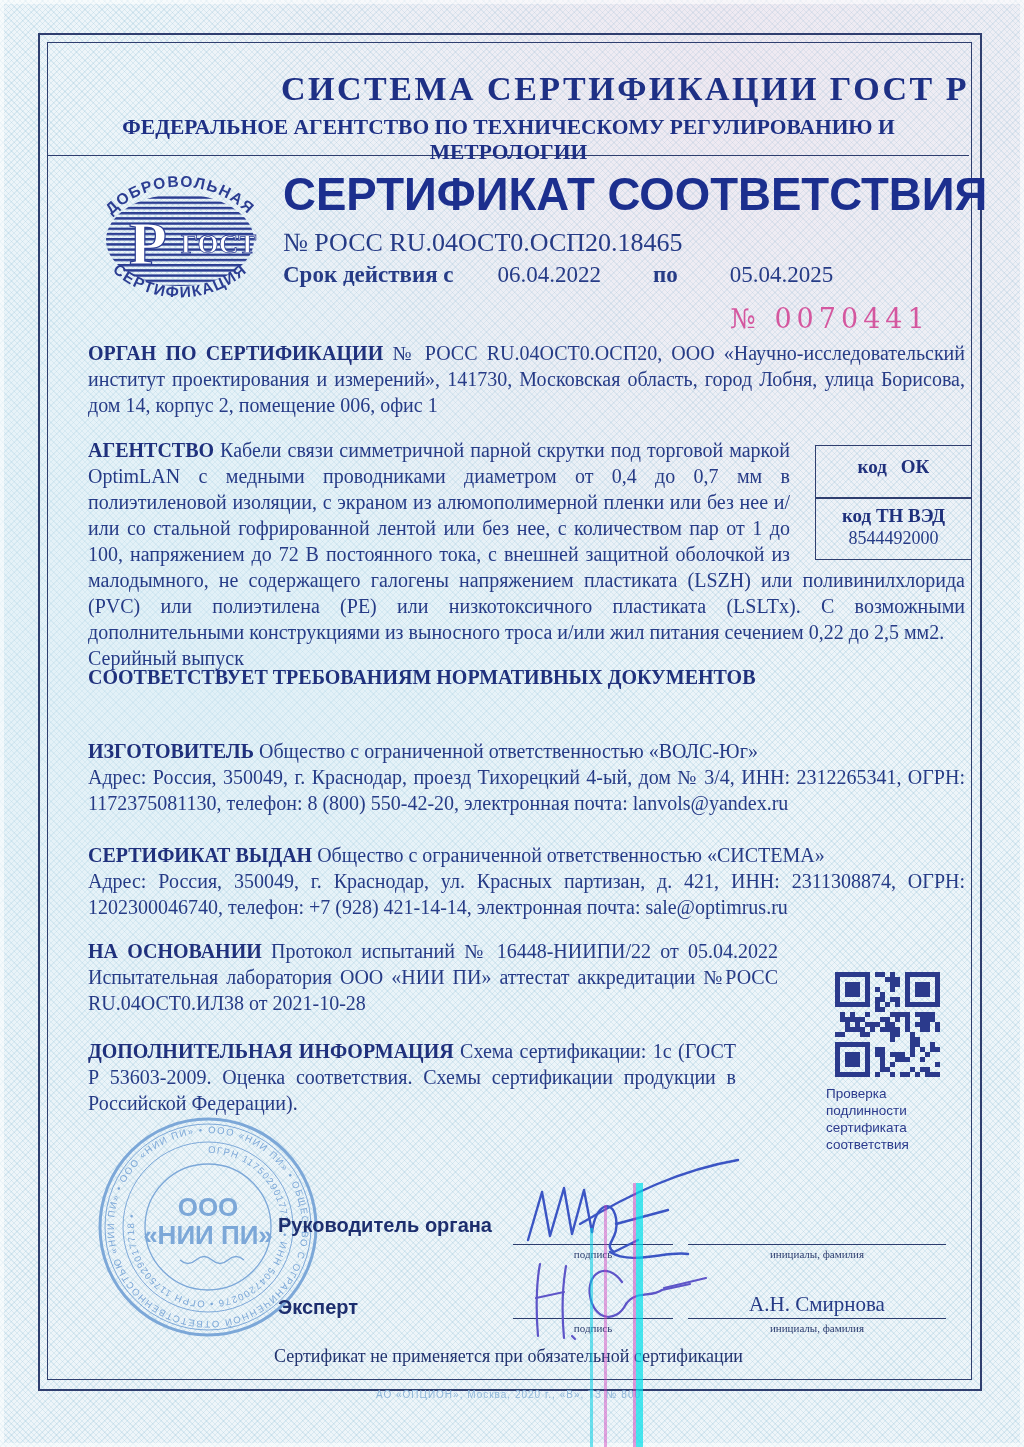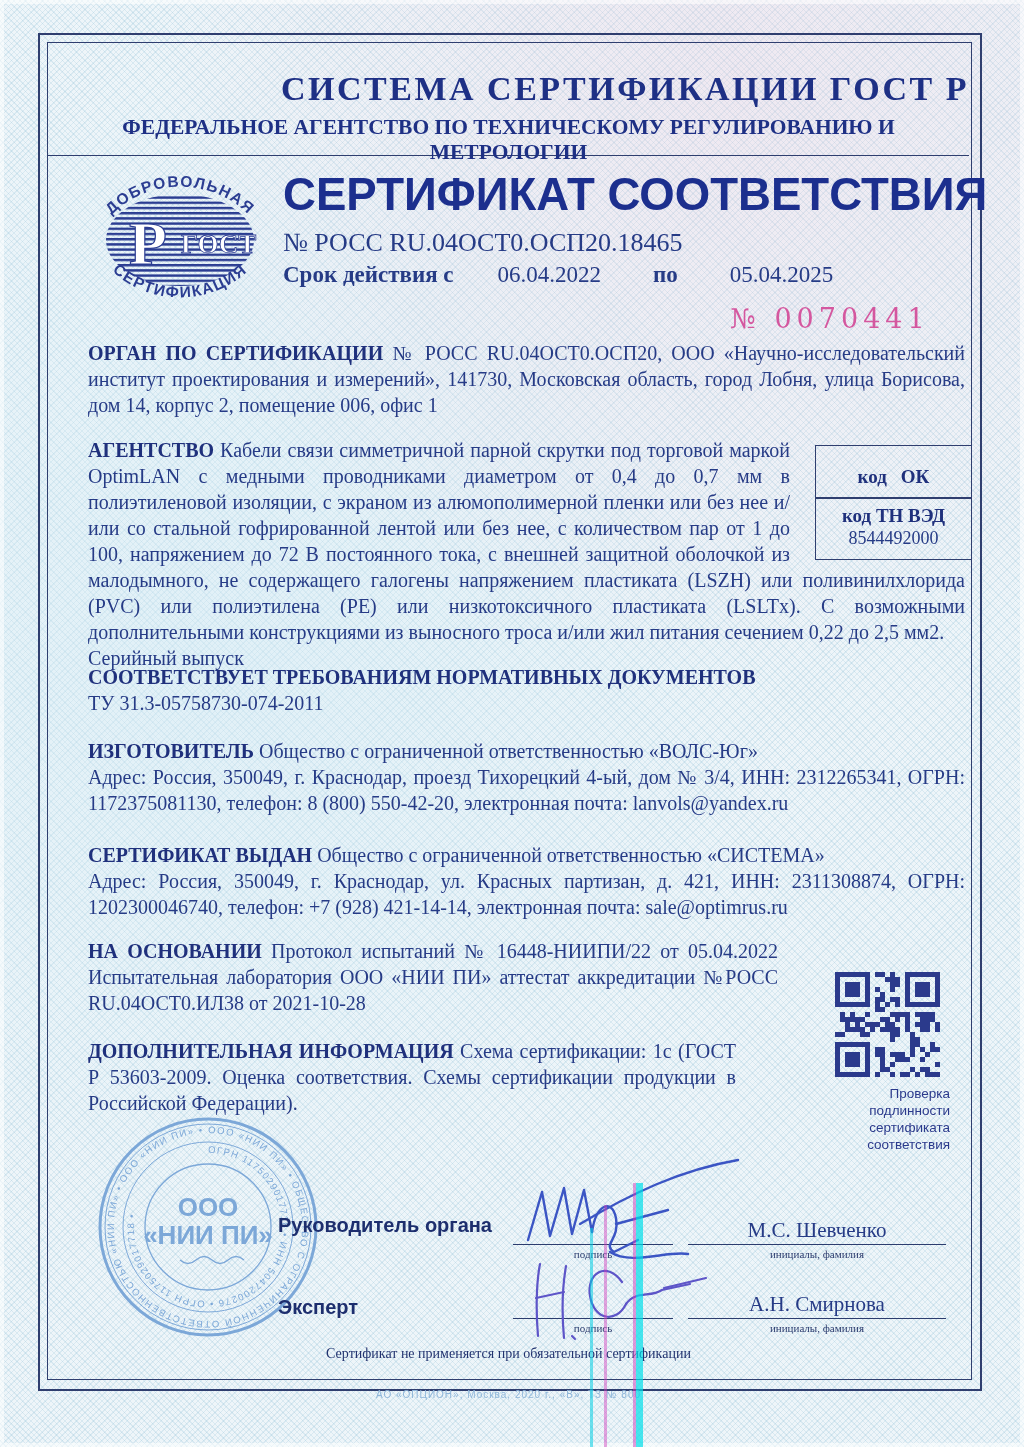--- a/index.html
+++ b/index.html
@@ -27,55 +27,55 @@
   .validity .gap1{display:inline-block;width:44px;}
   .validity .gap2{display:inline-block;width:52px;}
   .blank-no{left:700px;top:303px;width:260px;text-align:center;font-family:"DejaVu Serif",serif;font-size:27px;letter-spacing:5px;color:#d4579f;white-space:nowrap;}
   .para{font-size:20px;line-height:26px;text-align:justify;}
   .para b{font-weight:bold;color:#1f307c;}
   .p-organ{left:88px;top:340px;width:877px;}
   .p-product{left:88px;top:437px;width:877px;}
   .codes-spacer{float:right;width:175px;height:130px;}
   .block{display:block;text-align:left;}
   .codebox{left:815px;width:156px;border:1.5px solid #2f3e6f;border-right:none;box-sizing:border-box;text-align:center;font-size:19px;font-weight:bold;color:#1f307c;}
-  .codebox-ok{top:445px;height:53px;padding-top:20px;}
+  .codebox-ok{top:445px;height:53px;padding-top:10px;}
   .codebox-tn{top:498px;height:62px;padding-top:6px;}
   .codebox .val{display:block;font-weight:normal;font-size:18px;color:#263b86;margin-top:1px;}
   .codebox .lbl-gap{display:inline-block;width:14px;}
   .p-conforms{left:88px;top:664px;width:877px;text-align:left;}
   .p-conforms .line2{display:block;}
   .p-manu{left:88px;top:738px;width:877px;text-align:left;}
   .p-manu2{left:88px;top:764px;width:877px;}
   .p-issued{left:88px;top:842px;width:877px;text-align:left;}
   .p-issued2{left:88px;top:868px;width:877px;}
   .p-basis{left:88px;top:938px;width:690px;}
   .p-add{left:88px;top:1038px;width:648px;}
   .qr-wrap{left:835px;top:972px;width:105px;height:105px;}
   .qr-modules{position:absolute;left:0;top:0;width:105px;height:105px;}
   .qr-modules i{position:absolute;width:5px;height:5px;background:#2b3a8c;}
   .qr-finder{position:absolute;width:35px;height:35px;border:5px solid #2b3a8c;box-sizing:border-box;}
   .qr-finder:after{content:'';position:absolute;left:5px;top:5px;width:15px;height:15px;background:#2b3a8c;}
-  .qr-caption{left:826px;top:1085px;width:124px;text-align:right;font-family:"Liberation Sans",sans-serif;font-size:13.5px;line-height:17px;color:#2b3a8c;}
+  .qr-caption{left:826px;top:1085px;width:124px;text-align:left;font-family:"Liberation Sans",sans-serif;font-size:13.5px;line-height:17px;color:#2b3a8c;}
   .role{font-family:"Liberation Sans",sans-serif;font-weight:bold;font-size:20px;color:#1d2e6e;white-space:nowrap;}
   .role-head{left:278px;top:1214px;}
   .role-expert{left:278px;top:1296px;}
   .sigline{height:0;border-top:1.6px solid #2c3c6e;}
   .sig1{left:513px;top:1244px;width:160px;}
   .nam1{left:688px;top:1244px;width:258px;}
   .sig2{left:513px;top:1318px;width:160px;}
   .nam2{left:688px;top:1318px;width:258px;}
   .sigcap{font-size:11px;color:#2c3c6e;text-align:center;}
   .cap-s1{left:513px;top:1248px;width:160px;}
   .cap-n1{left:688px;top:1248px;width:258px;}
   .cap-s2{left:513px;top:1322px;width:160px;}
   .cap-n2{left:688px;top:1322px;width:258px;}
   .signame{font-size:21px;color:#263b86;text-align:center;white-space:nowrap;}
   .name1{left:688px;top:1218px;width:258px;}
   .name2{left:688px;top:1292px;width:258px;}
-  .foot-note{left:47px;top:1346px;width:923px;text-align:center;font-size:14px;color:#22336f;}
+  .foot-note{left:47px;top:1346px;width:923px;text-align:center;font-size:18px;color:#22336f;}
   .printer{left:47px;top:1389px;width:923px;text-align:center;font-family:"Liberation Sans",sans-serif;font-size:10px;letter-spacing:1px;color:#8fb6da;}
   .emblem-svg{left:83px;top:160px;}
   .stamp-svg{left:93px;top:1112px;opacity:.92;}
   .sig-svg{pointer-events:none;}
   .art{position:absolute;}
   .art-cy-wide{left:636px;top:1183px;width:7px;height:264px;background:rgba(0,222,234,.7);}
   .art-cy-thin{left:590px;top:1228px;width:2.5px;height:219px;background:rgba(0,205,228,.55);}
   .art-mg-1{left:604px;top:1205px;width:2.5px;height:242px;background:rgba(208,62,188,.45);}
   .art-mg-2{left:633px;top:1183px;width:3px;height:264px;background:rgba(208,62,188,.5);}
 </style>
@@ -132,21 +132,20 @@
   <div class="abs codebox codebox-ok">
     <span>код</span><span class="lbl-gap"></span><span>ОК</span>
   </div>
   <div class="abs codebox codebox-tn">
     <span>код ТН ВЭД</span>
     <span class="val">8544492000</span>
   </div>
 
   <div class="abs para p-conforms">
     <b>СООТВЕТСТВУЕТ ТРЕБОВАНИЯМ НОРМАТИВНЫХ ДОКУМЕНТОВ</b>
-    <span class="line2">ТУ 31.3-05758730-074-2011</span>
   </div>
 
   <div class="abs para p-manu">
     <b>ИЗГОТОВИТЕЛЬ</b>
     <span>Общество с ограниченной ответственностью «ВОЛС-Юг»</span>
   </div>
   <div class="abs para p-manu2">Адрес: Россия, 350049, г. Краснодар, проезд Тихорецкий 4-ый, дом № 3/4, ИНН: 2312265341, ОГРН: 1172375081130, телефон: 8 (800) 550-42-20, электронная почта: lanvols@yandex.ru</div>
 
   <div class="abs para p-issued">
     <b>СЕРТИФИКАТ ВЫДАН</b>
@@ -306,21 +305,20 @@
       <textPath href="#sr2">ОГРН 1175029017718 • ИНН 5047200276 • ОГРН 1175029017718 •</textPath>
     </text>
     <text x="115" y="104" text-anchor="middle" font-family="Liberation Sans,sans-serif" font-size="26" font-weight="bold" fill="#74a2d6">ООО</text>
     <text x="115" y="132" text-anchor="middle" font-family="Liberation Sans,sans-serif" font-size="26" font-weight="bold" fill="#74a2d6">«НИИ ПИ»</text>
     <path d="M87,148 q8,7 16,0 q8,-7 16,0 q8,7 16,0 q8,-7 16,0" stroke="#74a2d6" stroke-width="1.5" fill="none"></path>
   </svg>
 
   <div class="abs role role-head">Руководитель органа</div>
   <div class="abs role role-expert">Эксперт</div>
 
-  <div class="abs signame name1">М.С. Шевченко</div>
   <div class="abs signame name2">А.Н. Смирнова</div>
 
   <div class="abs sigline sig1"></div>
   <div class="abs sigline nam1"></div>
   <div class="abs sigline sig2"></div>
   <div class="abs sigline nam2"></div>
 
   <div class="abs sigcap cap-s1">подпись</div>
   <div class="abs sigcap cap-n1">инициалы, фамилия</div>
   <div class="abs sigcap cap-s2">подпись</div>

